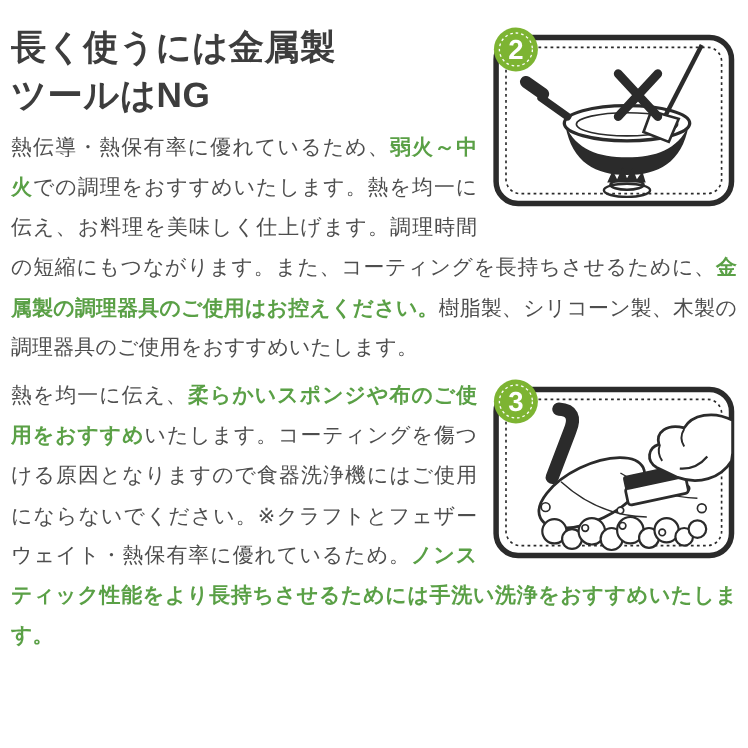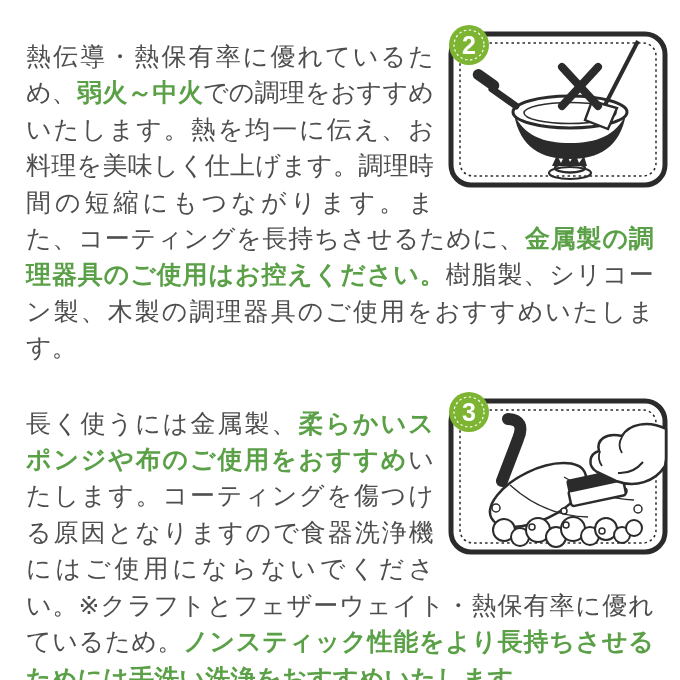--- a/index.html
+++ b/index.html
@@ -35,22 +35,22 @@
   .sec-title{
     margin:0 0 9px 0;
     font-size:32px;
     line-height:43px;
     font-weight:700;
     color:var(--title-text);
     white-space:pre-line;
     letter-spacing:0.5px;
   }
   .sec-body{
-    margin:16px;
-    font-size:25px;
+    margin:0;
+    font-size:19px;
     line-height:36.4px;
     color:var(--body-text);
     text-align:justify;
     letter-spacing:0.2px;
   }
   .sec-body .hl{
     color:var(--accent-text);
     font-weight:700;
   }
   
@@ -104,20 +104,22 @@
           <line x1="152" y1="45" x2="116" y2="84"></line>
         </g>
 
         <g>
           <circle class="badge-circle" cx="23" cy="23" r="20"></circle>
           <circle class="badge-dash" cx="23" cy="23" r="15"></circle>
           <text class="badge-num" x="23" y="32">2</text>
         </g>
       </svg>
     </figure>
+    <h2 class="sec-title">長く使うには金属製
+ツールはNG</h2>
     <p class="sec-body"><span>熱伝導・熱保有率に優れているため、</span><span class="hl">弱火～中火</span><span>での調理をおすすめいたします。熱を均一に伝え、お料理を美味しく仕上げます。調理時間の短縮にもつながります。また、コーティングを長持ちさせるために、</span><span class="hl">金属製の調理器具のご使用はお控えください。</span><span>樹脂製、シリコーン製、木製の調理器具のご使用をおすすめいたします。</span></p>
   </section>
 
   <section class="care-section">
     <figure class="illu">
       <svg viewBox="0 0 224 168">
         <rect class="frame-outer" x="5" y="12" width="214" height="151" rx="20"></rect>
         <rect class="frame-dash" x="14" y="21" width="196" height="133" rx="13"></rect>
 
         <g>
@@ -161,16 +163,16 @@
           <path class="ink-line" d="M197,73 Q187,85 172,84" stroke-width="2"></path>
         </g>
 
         <g>
           <circle class="badge-circle" cx="23" cy="23" r="20"></circle>
           <circle class="badge-dash" cx="23" cy="23" r="15"></circle>
           <text class="badge-num" x="23" y="32">3</text>
         </g>
       </svg>
     </figure>
-    <p class="sec-body"><span>長く使うには金属製、</span><span class="hl">柔らかいスポンジや布のご使用をおすすめ</span><span>いたします。コーティングを傷つける原因となりますので食器洗浄機にはご使用にならないでください。※クラフトとフェザーウェイト・熱保有率に優れているため。</span><span class="hl">ノンスティック性能をより長持ちさせるためには手洗い洗浄をおすすめいたします。</span></p>
+    <p class="sec-body"><span>熱を均一に伝え、</span><span class="hl">柔らかいスポンジや布のご使用をおすすめ</span><span>いたします。コーティングを傷つける原因となりますので食器洗浄機にはご使用にならないでください。※クラフトとフェザーウェイト・熱保有率に優れているため。</span><span class="hl">ノンスティック性能をより長持ちさせるためには手洗い洗浄をおすすめいたします。</span></p>
   </section>
 
 </div>
 
 </body></html>

